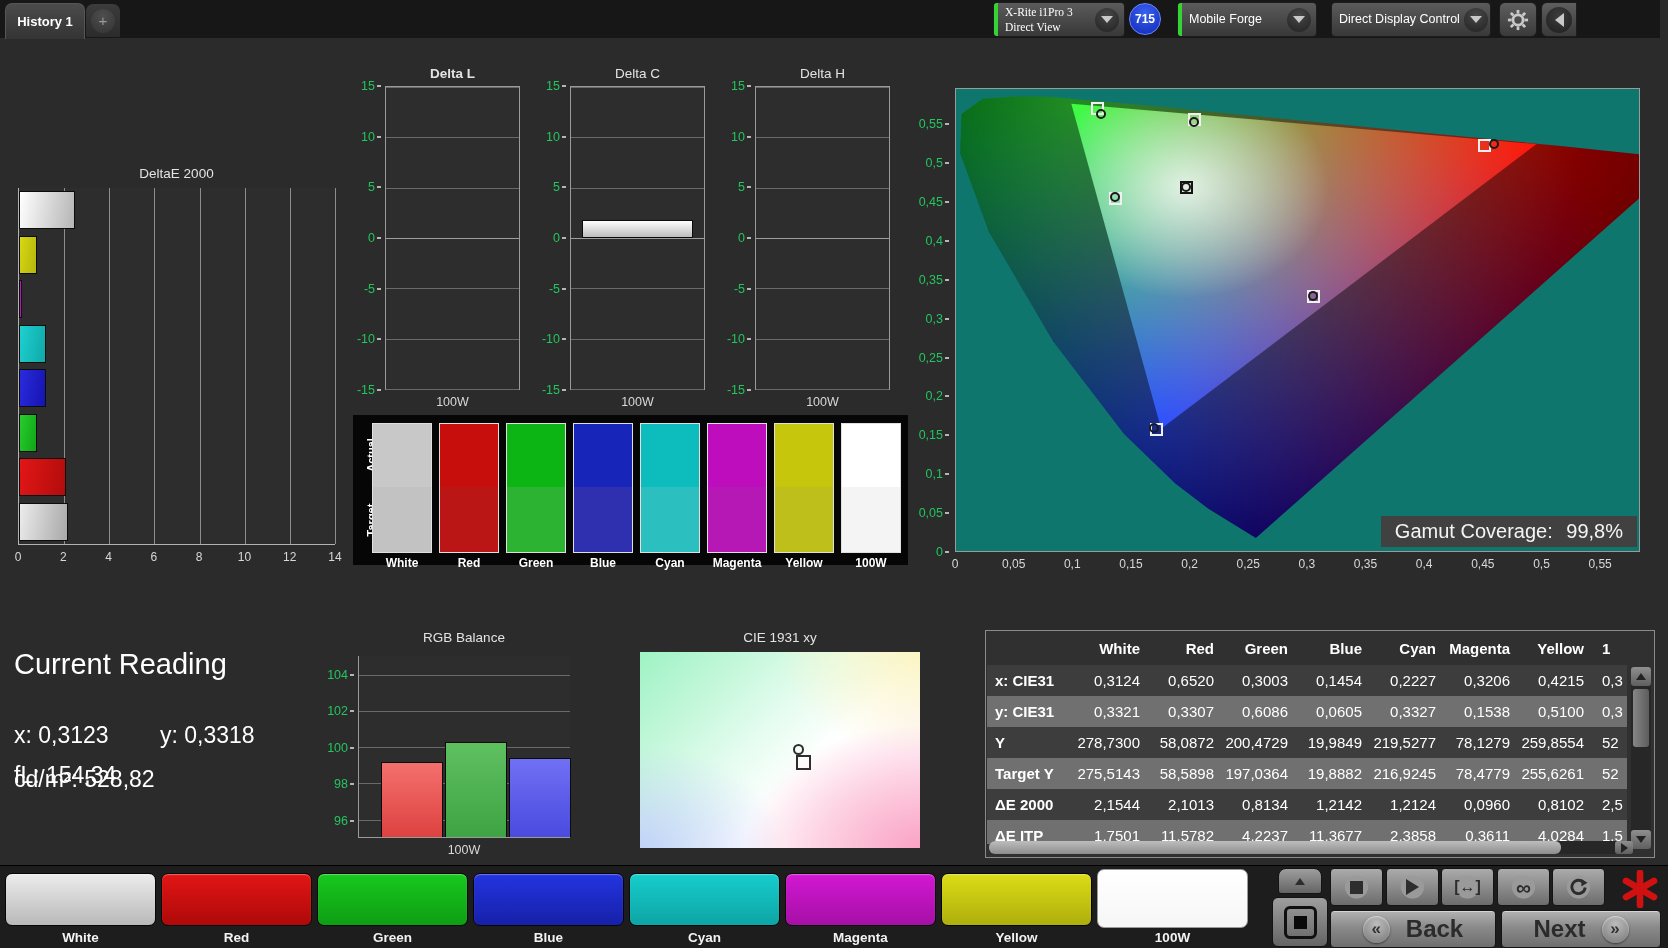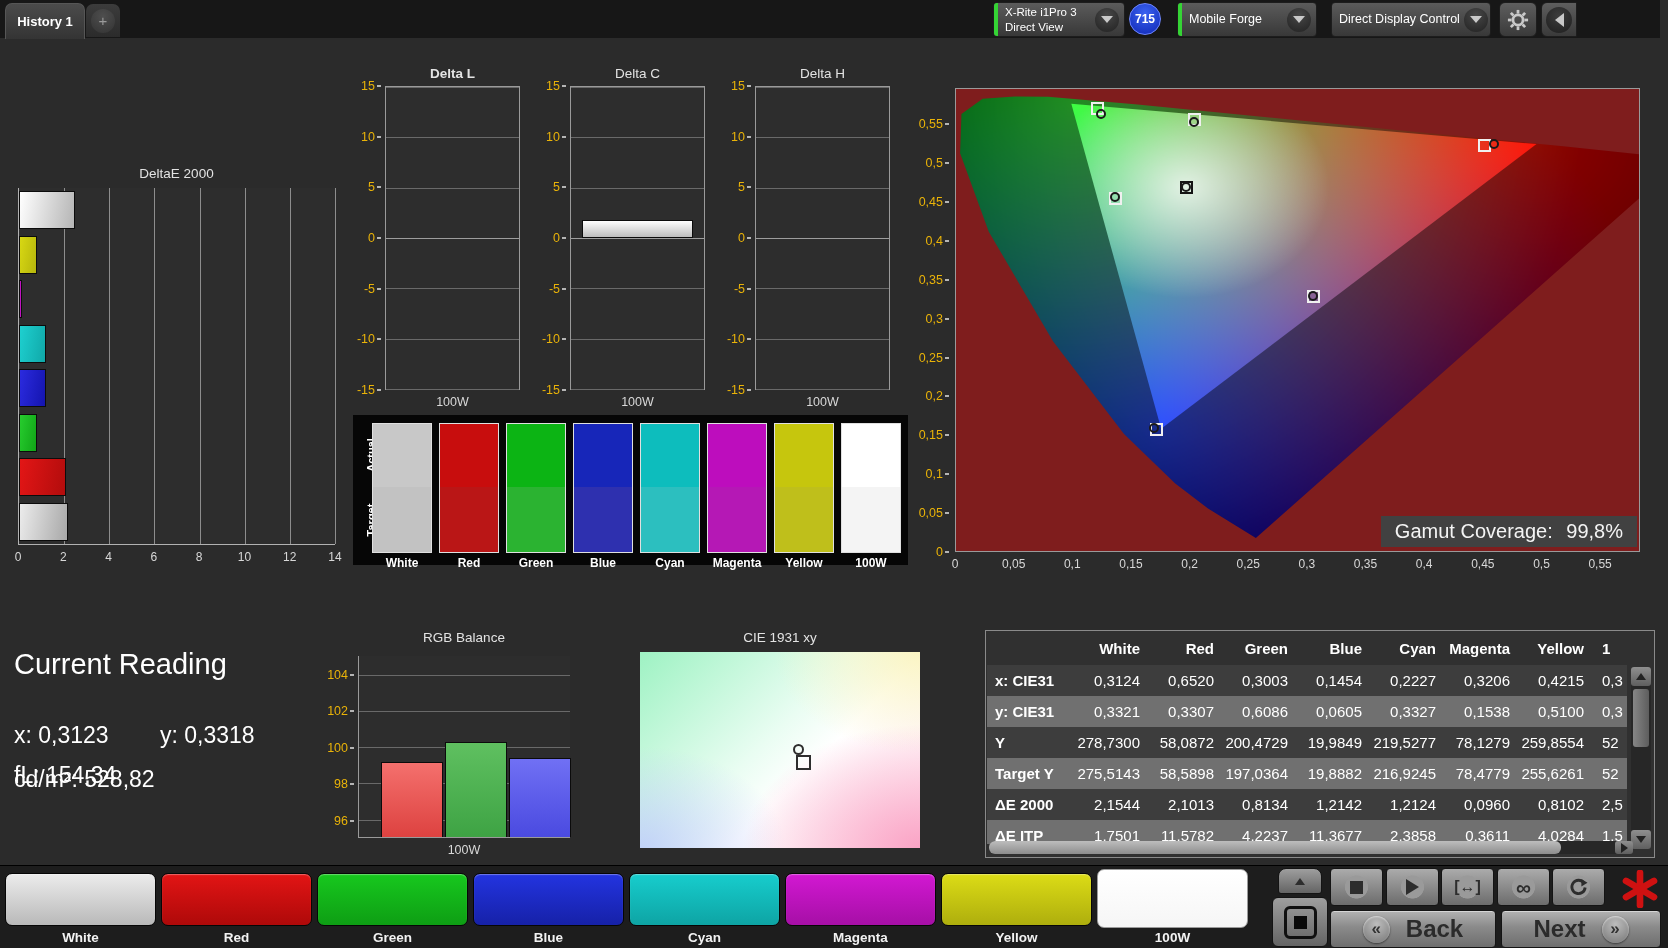--- a/index.html
+++ b/index.html
@@ -34,29 +34,29 @@
   .pagetitle{position:absolute;left:10px;top:52px;font-size:38px;font-weight:300;color:#fff;letter-spacing:0.5px;}
   .ctitle{position:absolute;text-align:center;font-size:13.5px;color:#e3e3e3;}
   .xlab{position:absolute;text-align:center;font-size:12.5px;color:#d8d8d8;}
   .reading-title{position:absolute;left:14px;top:648px;font-size:29px;font-weight:300;color:#fff;}
   .reading{position:absolute;font-size:23px;color:#fff;}
   
   .plot{position:absolute;box-sizing:border-box;background:#2d2d2d;}
   .de-plot{border-left:1px solid #b2b2b2;border-bottom:1px solid #b2b2b2;}
   .delta-plot,.rgb-plot{border:1px solid #9a9a9a;}
   .rgb-plot{border-top:none;border-right:none;}
-  .cie-plot{border:1px solid #9a9a9a;background:#7f1d1d;text-align:right;}
+  .cie-plot{border:1px solid #9a9a9a;background:#0f766e;text-align:right;}
   .vgrid{position:absolute;top:0;bottom:0;width:1px;background:#8d8d8d;}
   .hgrid{position:absolute;left:0;right:0;height:1px;background:#696969;}
   .hgrid.zero{background:#9d9d9d;}
   .hbar{position:absolute;left:0;border:1.5px solid #0c0c0c;box-sizing:border-box;}
   .deltabar{position:absolute;left:8%;width:84%;border:1.5px solid #0c0c0c;background:linear-gradient(#ffffff,#bdbdbd);box-sizing:border-box;}
   .rgbbar{position:absolute;bottom:0;width:62px;border:1.5px solid #0b0b0b;border-bottom:none;box-sizing:border-box;}
   .yticks{position:absolute;}
-  .yticklab{position:absolute;right:0;transform:translateY(-50%);font-size:12.5px;color:#eab308;white-space:nowrap;}
+  .yticklab{position:absolute;right:0;transform:translateY(-50%);font-size:12.5px;color:#22c55e;white-space:nowrap;}
   .yticklab::after{content:"";display:inline-block;width:4px;height:2px;background:#b5b5b5;margin:0 0 3px 2px;}
   .xticks{position:absolute;height:16px;}
   .xticklab{position:absolute;transform:translateX(-50%);font-size:12px;color:#d8d8d8;white-space:nowrap;}
   
   .hshoe,.gamut-tri{position:absolute;left:0;top:0;right:0;bottom:0;background:#000;isolation:isolate;}
   .glayer{position:absolute;left:0;top:0;right:0;bottom:0;mix-blend-mode:screen;}
   .dimmer{position:absolute;left:0;top:0;right:0;bottom:0;background:rgba(0,0,0,0.45);}
   .msq{position:absolute;width:13px;height:13px;border:2px solid #f0f0f0;z-index:5;box-sizing:border-box;}
   .msq.dark{border-color:#141414;}
   .mcirc{position:absolute;width:10px;height:10px;border:2px solid #1a1a1a;border-radius:50%;z-index:6;box-sizing:border-box;}
@@ -128,21 +128,21 @@
   <div class="topbar">
     <div class="tab">
         <span>History 1</span>
       </div>
     <div class="addbtn">
         <span class="addcirc">
           <span>+</span>
         </span>
       </div>
 
-    <div class="dd" style="left:993px;width:132px;">
+    <div class="dd" style="left:993px;width:132px;font-family:Liberation Serif, serif;">
       <span class="strip" id="strip-meter" style="background: rgb(53, 212, 53);"></span>
       <span class="txt two">
         <span>X-Rite i1Pro 3</span><br><span>Direct View</span>
       </span>
       <span class="arrowc">
           <i class="tri-down"></i>
         </span>
     </div>
     <div class="badge">715</div>
 

